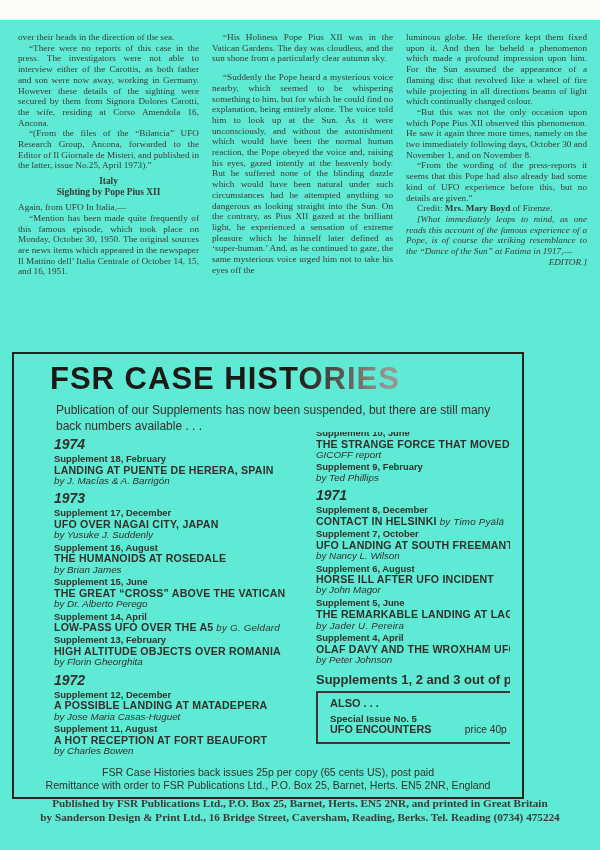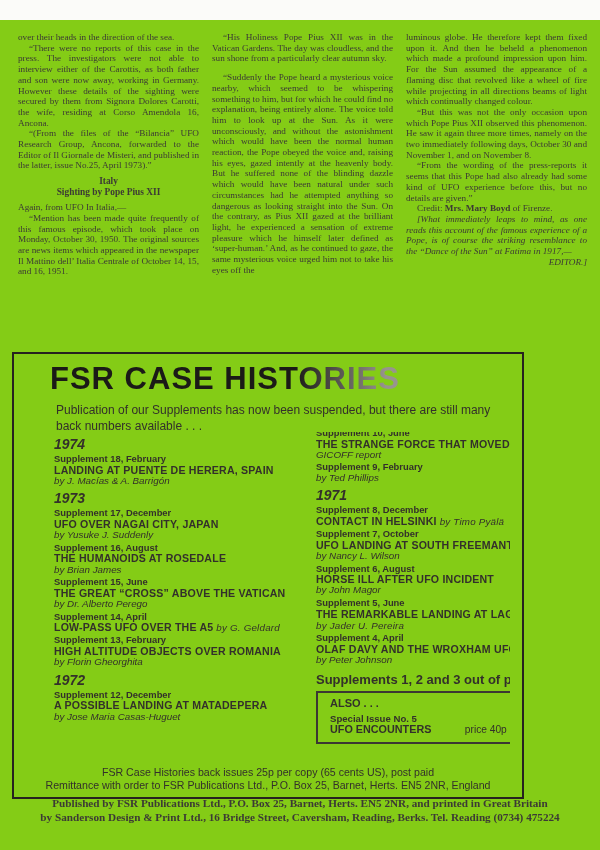--- a/index.html
+++ b/index.html
@@ -3,21 +3,21 @@
 <meta charset="utf-8">
 <style>
   html,body { margin:0; padding:0; }
   body {
     width:600px; height:850px; position:relative; overflow:hidden;
     background:#fbfbf9;
     font-family:"Liberation Sans", sans-serif;
   }
   .paper {
     position:absolute; top:20px; left:0; width:600px; height:830px;
-    background:#84cc16;
+    background:#5eead4;
   }
   
   .article {
     position:absolute; top:12px; left:18px; right:13px;
     display:flex; gap:13px;
   }
   .acol {
     flex:1 1 0;
     font-family:"Liberation Serif", serif;
     font-size:9.2px; line-height:10.7px;
@@ -152,20 +152,25 @@
             <div class="h-label">Supplement 13, February</div>
             <div class="h-title"><span>HIGH ALTITUDE OBJECTS OVER ROMANIA</span></div>
             <div class="h-author">by Florin Gheorghita</div>
           </div>
           <div class="hist-year">1972</div>
           <div class="hist-entry">
             <div class="h-label">Supplement 12, December</div>
             <div class="h-title"><span>A POSSIBLE LANDING AT MATADEPERA</span></div>
             <div class="h-author">by Jose Maria Casas-Huguet</div>
           </div>
+          <div class="hist-entry">
+            <div class="h-label">Supplement 11, August</div>
+            <div class="h-title"><span>A HOT RECEPTION AT FORT BEAUFORT</span></div>
+            <div class="h-author">by Charles Bowen</div>
+          </div>
         </div>
       <div class="hc-right">
         <div>
             <div class="hist-entry">
               <div class="h-label">Supplement 10, June</div>
               <div class="h-title"><span>THE STRANGE FORCE THAT MOVED A CAR</span></div>
               <div class="h-author">GICOFF report</div>
             </div>
             <div class="hist-entry">
               <div class="h-label">Supplement 9, February</div>

